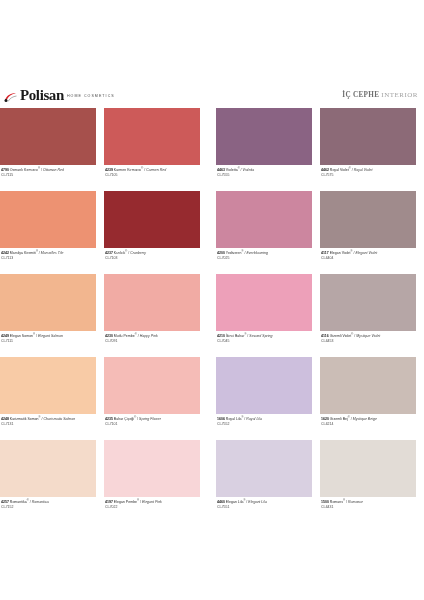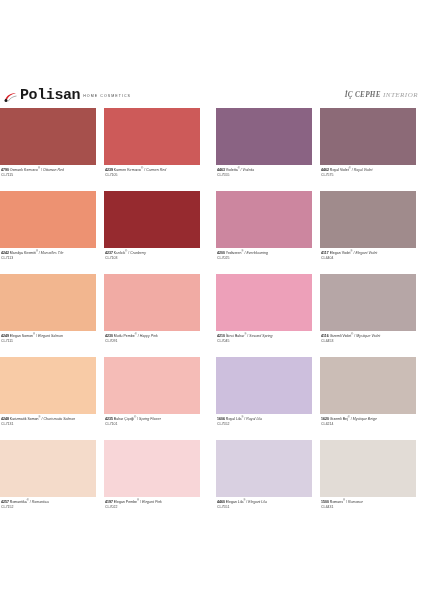--- a/index.html
+++ b/index.html
@@ -40,21 +40,21 @@
 
   .brand-swoosh {
     position: relative;
     width: 13px;
     height: 11px;
     flex: none;
   }
   .brand-swoosh svg { display: block; }
 
   .brand-name {
-    font-family: Liberation Mono, monospace;
+    font-family: Liberation Serif, serif;
     font-weight: bold;
     font-size: 15px;
     letter-spacing: -0.4px;
     line-height: 15px;
     color: #1a1a1a;
   }
 
   .brand-sub {
     font-family: "Liberation Sans", sans-serif;
     font-size: 3.6px;
@@ -64,21 +64,20 @@
     padding-bottom: 1.5px;
     white-space: nowrap;
   }
 
   .header-right {
     font-family: "Liberation Serif", serif;
     font-size: 7px;
     color: #8a8a8a;
     letter-spacing: 0.3px;
     white-space: nowrap;
-    font-style: italic;
   }
   .header-right .hr-bold {
     font-weight: bold;
     color: #6e6e6e;
     font-size: 7.2px;
   }
   .header-right .hr-light {
     color: #a3a3a3;
     letter-spacing: 0.5px;
   }

